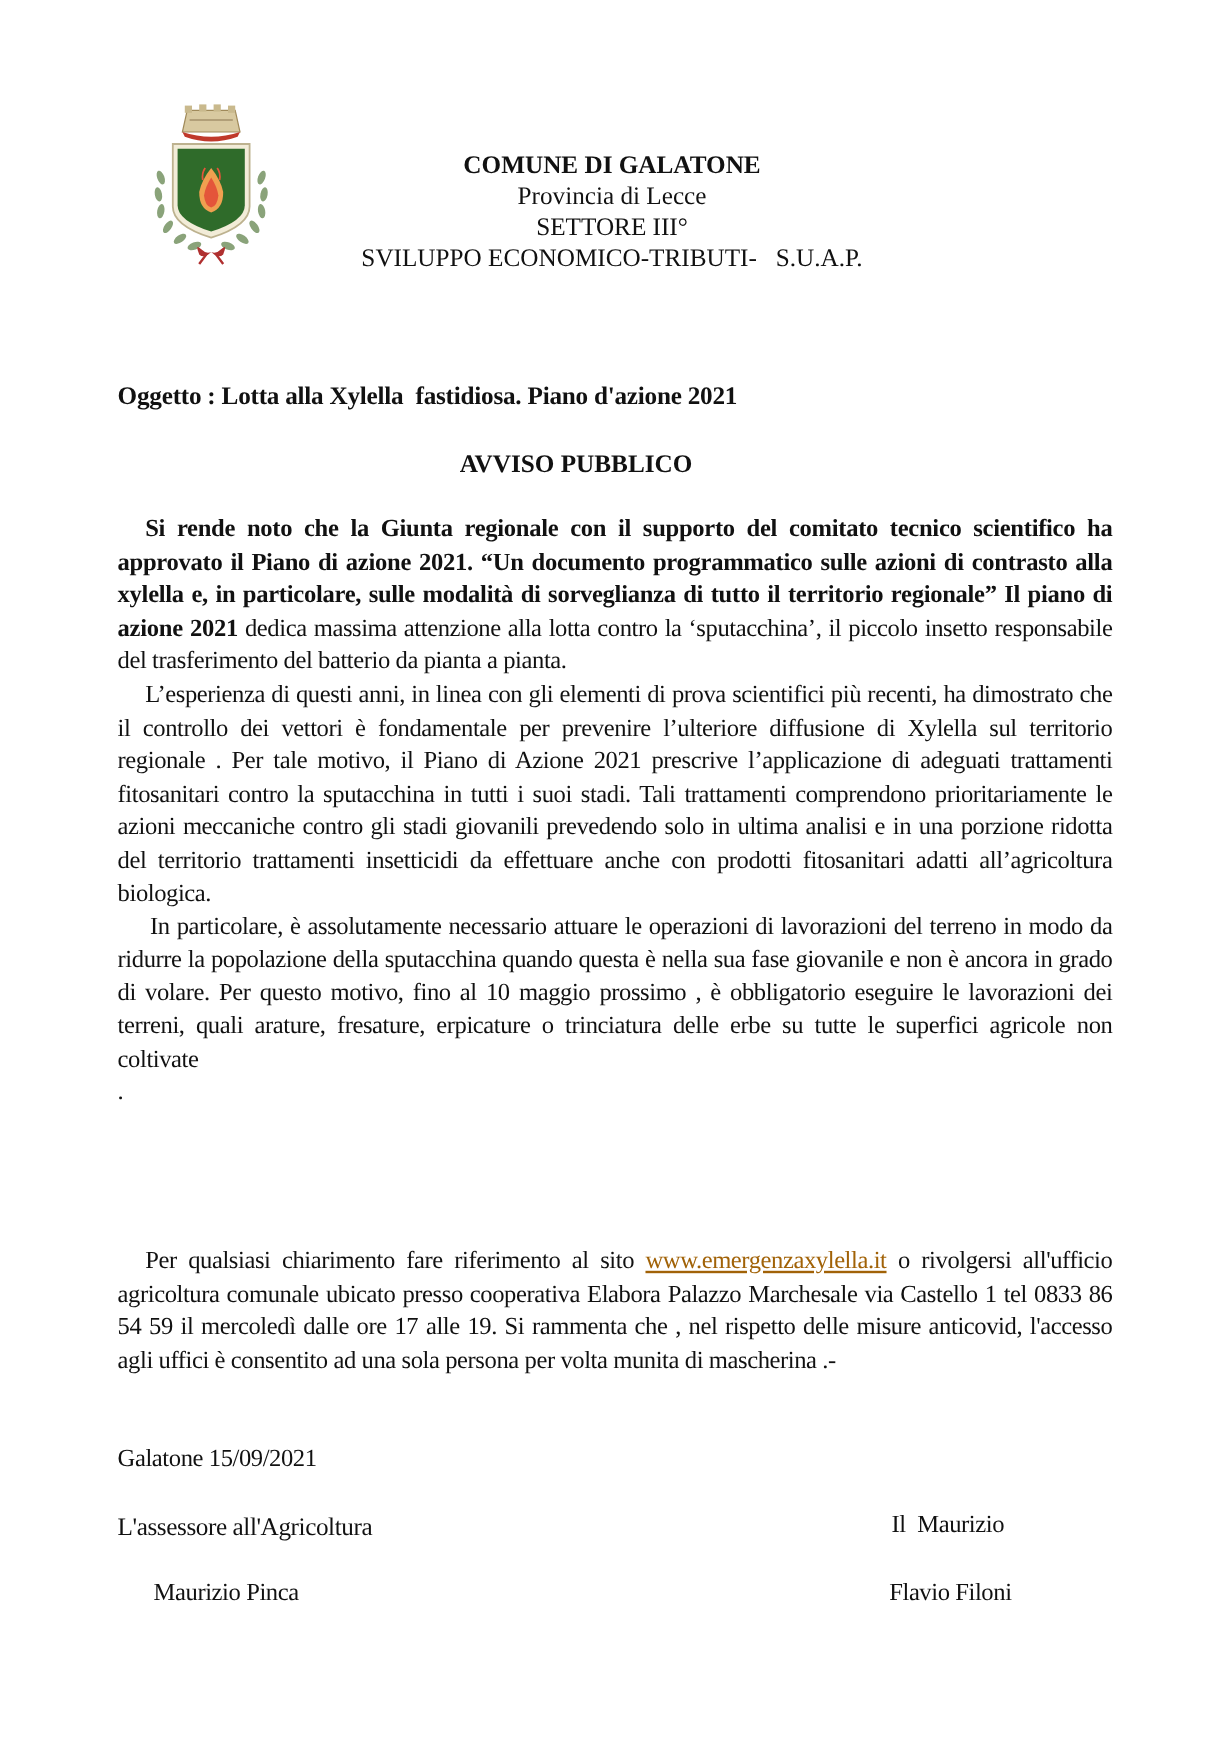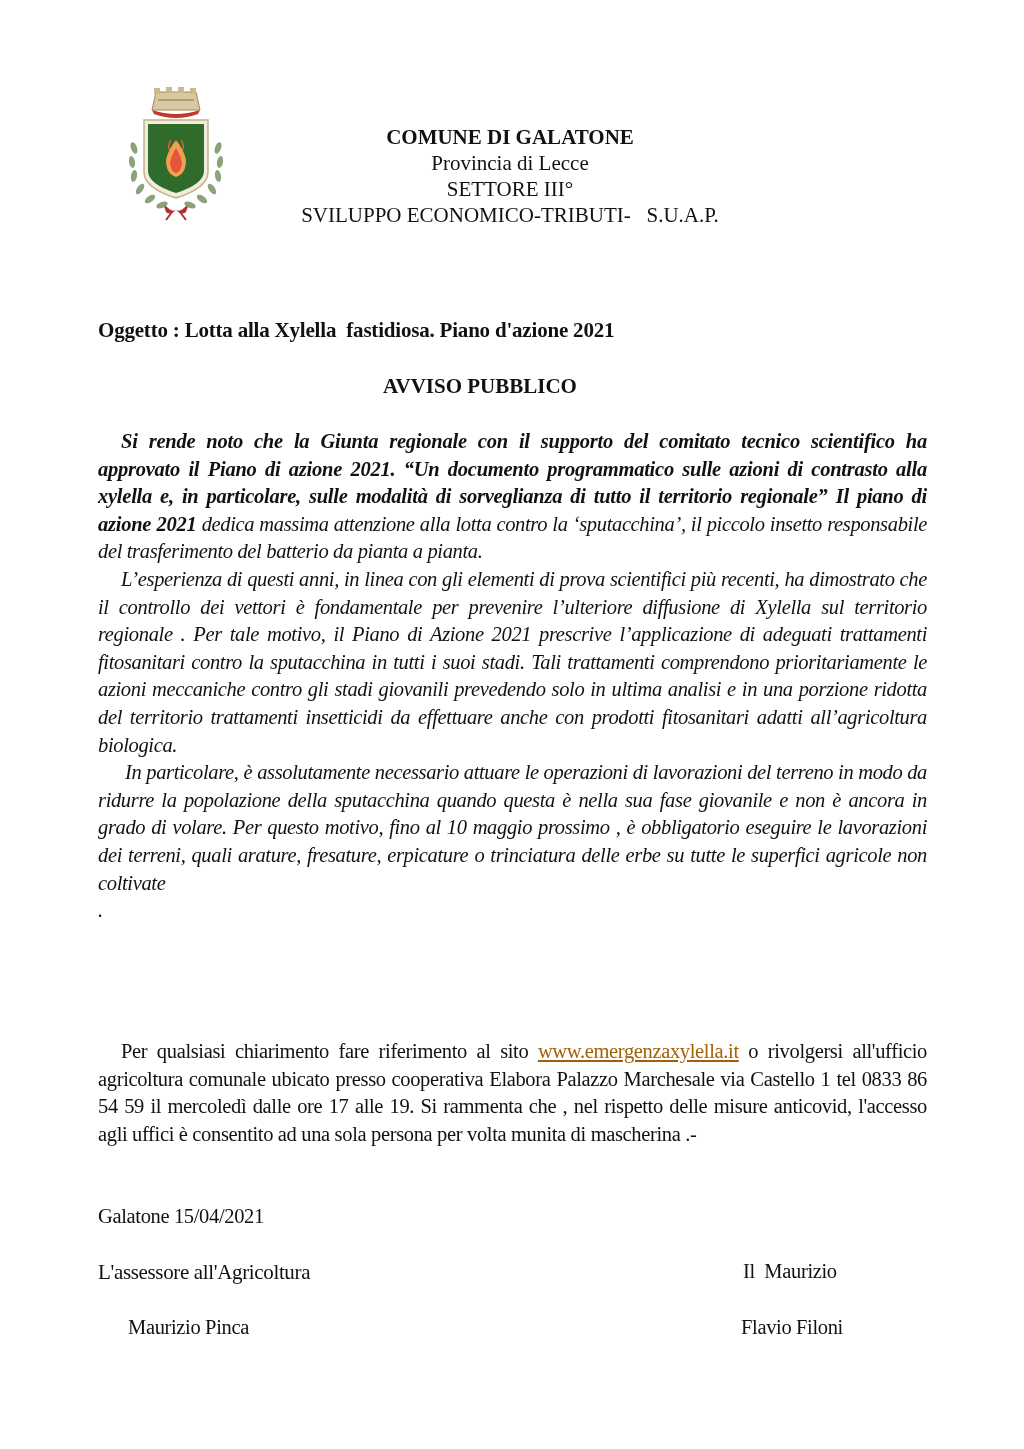--- a/index.html
+++ b/index.html
@@ -21,21 +21,21 @@
   .notice-title {
     position: absolute; left: 0; width: 968px; top: 374px; text-align: center;
     font-size: 21px; font-weight: bold; padding-left: 0; box-sizing: border-box;
   }
   .notice-title span { display: inline-block; margin-left: -8px; }
   .body {
     position: absolute; left: 98px; width: 829px; top: 428px;
     font-size: 20.5px; line-height: 27.6px; text-align: justify;
     letter-spacing: -0.35px;
   }
-  .body p { margin: 0; font-style: italic; }
+  .body p { margin: 0; }
   .indent { text-indent: 23px; }
   .indent-sm { text-indent: 27px; }
   .bold { font-weight: bold; letter-spacing: -0.25px; }
   .lonedot { margin: 0; }
   .contact {
     position: absolute; left: 98px; width: 829px; top: 1038px;
     font-size: 20.5px; line-height: 27.6px; text-align: justify;
     letter-spacing: -0.35px;
   }
   .contact p { margin: 0; text-indent: 23px; }
@@ -112,17 +112,17 @@
   <p class="indent"><span class="bold">Si rende noto che la  Giunta regionale con il supporto del comitato tecnico scientifico ha approvato  il Piano di azione 2021.  “Un documento programmatico sulle azioni di contrasto alla xylella e, in particolare, sulle modalità di sorveglianza di tutto il territorio regionale” Il piano di azione 2021</span><span> dedica  massima attenzione alla lotta contro la ‘sputacchina’, il piccolo insetto responsabile del trasferimento del batterio da pianta a pianta.</span></p>
   <p class="indent">L’esperienza di questi anni, in linea con gli elementi di prova scientifici più recenti, ha dimostrato che il controllo dei vettori è fondamentale per prevenire l’ulteriore diffusione di Xylella sul territorio regionale . Per tale motivo, il Piano di Azione 2021 prescrive l’applicazione di adeguati trattamenti fitosanitari contro la sputacchina in tutti i suoi stadi. Tali trattamenti comprendono prioritariamente le azioni meccaniche contro gli stadi giovanili prevedendo solo in ultima analisi e in una porzione ridotta del territorio trattamenti insetticidi da effettuare anche con prodotti fitosanitari adatti all’agricoltura biologica.</p>
   <p class="indent-sm">In particolare, è assolutamente necessario attuare le operazioni di lavorazioni del terreno in modo da ridurre la popolazione della sputacchina quando questa è nella sua fase giovanile e non è ancora in grado di volare. Per questo motivo,  fino al 10 maggio prossimo , è obbligatorio eseguire le lavorazioni dei terreni, quali arature, fresature, erpicature o trinciatura delle erbe su tutte le superfici agricole non coltivate</p>
   <p class="lonedot">.</p>
 </div>
 
 <div class="contact">
   <p><span>Per qualsiasi chiarimento fare riferimento al sito </span><a class="link">www.emergenzaxylella.it</a><span> o rivolgersi all'ufficio agricoltura comunale ubicato presso cooperativa Elabora Palazzo Marchesale via Castello 1 tel 0833 86 54 59 il mercoledì  dalle ore 17 alle 19. Si rammenta che , nel rispetto delle misure anticovid, l'accesso agli uffici è consentito ad una sola persona per volta munita di mascherina .-</span></p>
 </div>
 
-<div class="place-date">Galatone 15/04/2021</div>
+<div class="place-date">Galatone 15/09/2021</div>
 <div class="sig-left-role">L'assessore all'Agricoltura</div>
 <div class="sig-left-name">Maurizio Pinca</div>
 <div class="sig-right-role" style="white-space: pre;">Il  Maurizio</div>
 <div class="sig-right-name">Flavio Filoni</div>
 
 </body></html>

